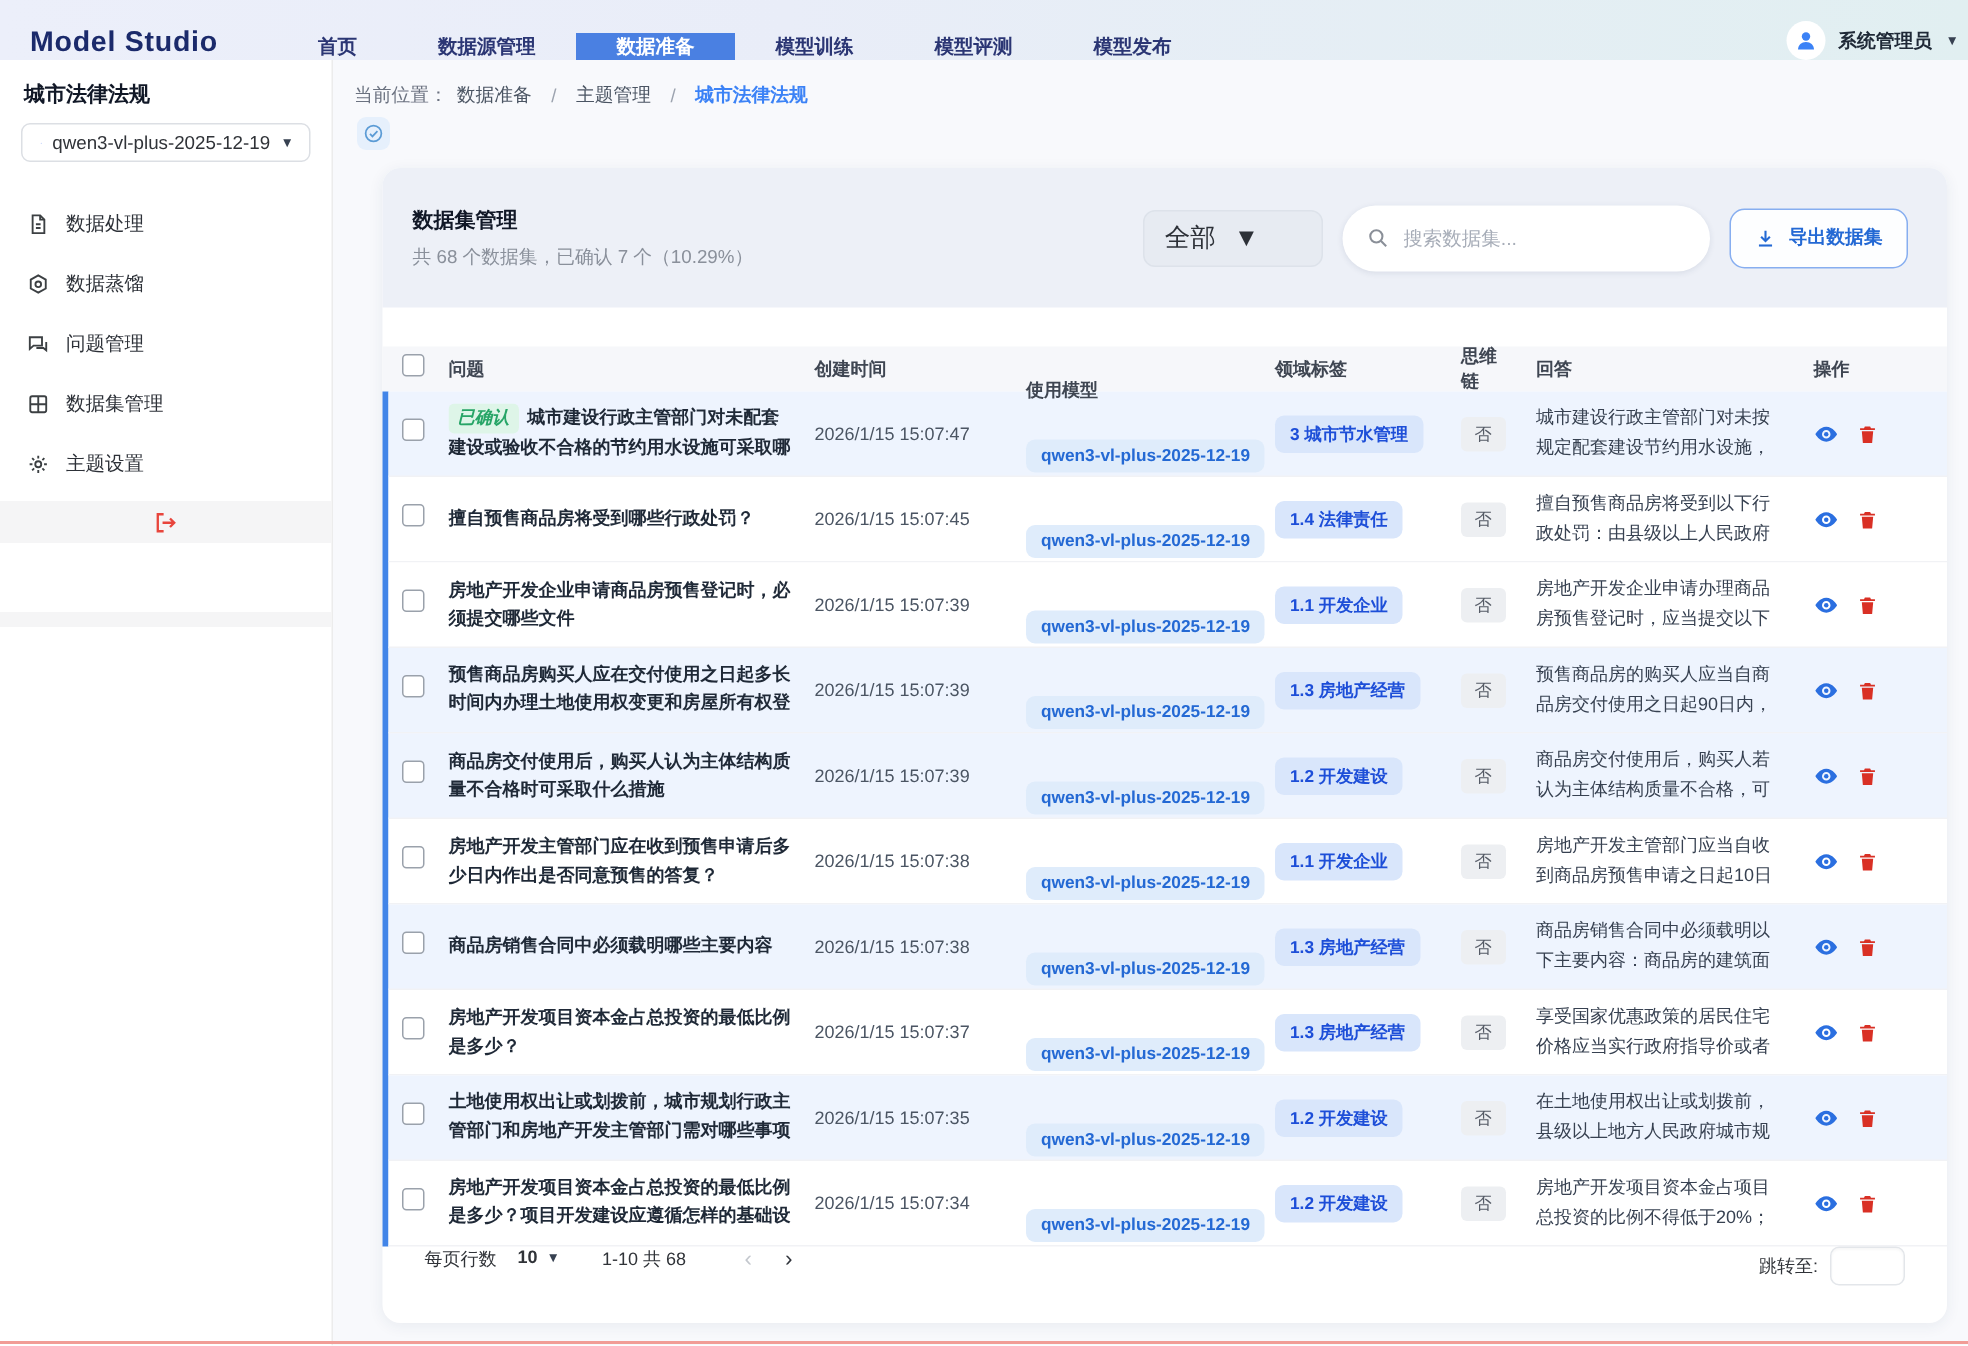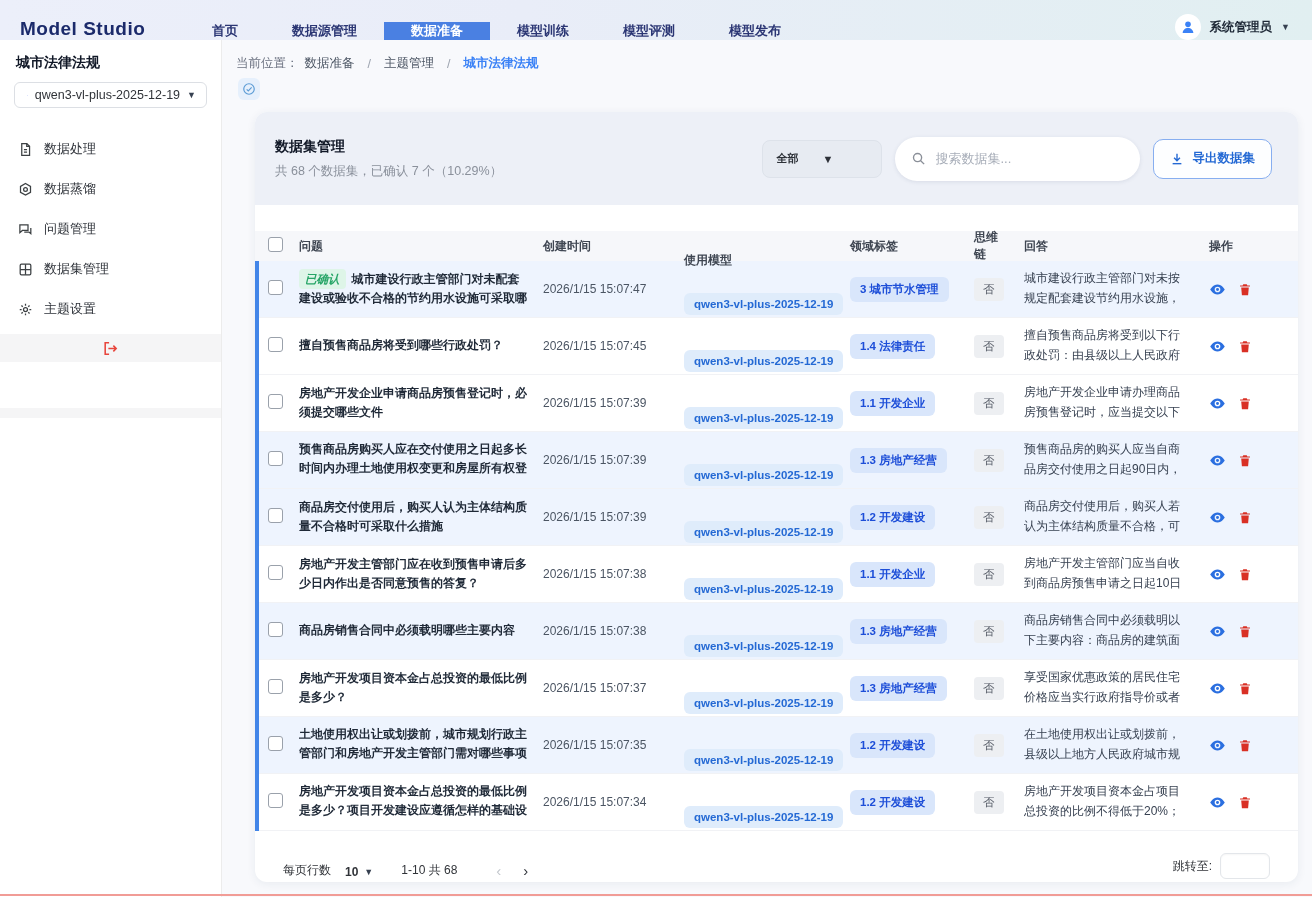--- a/index.html
+++ b/index.html
@@ -9,21 +9,21 @@
   
   .navbar { position:absolute; left:0; top:0; width:1312px; height:40px;
     background:linear-gradient(90deg,#eceffa 0%,#e9edf8 40%,#e1eff1 100%);
     display:flex; align-items:flex-end; z-index:5; }
   .logo { font-size:19px; font-weight:bold; color:#1b2a6b; letter-spacing:.5px;
     display:flex; align-items:center; padding:0 20px; width:185px; }
   .nav-items { display:flex; align-items:stretch; }
   .nav-item { display:flex; align-items:center; padding:0 27px; font-size:13px; font-weight:bold;
     color:#2b3674; cursor:pointer; }
   .nav-item.active { background:#4a80e2; color:#fff; }
-  .nav-user { margin-left:auto; display:flex; align-items:center; gap:9px; padding-right:22px; }
+  .nav-user { margin-left:auto; display:flex; align-items:center; gap:9px; padding-right:6px; }
   .avatar { width:26px; height:26px; border-radius:50%; background:#fff; display:flex; align-items:center; justify-content:center; }
   .nav-user-name { font-size:12.5px; font-weight:bold; color:#1f2937; }
   .caret { font-size:9px; color:#374151; }
 
   
   .sidebar { position:absolute; left:0; top:40px; width:222px; bottom:0; background:#fff;
     border-right:1px solid #ececec; }
   .sb-title { font-size:14px; font-weight:bold; color:#111827; padding:14px 16px 10px; }
   .sb-select { margin:0 14px; height:26px; border:1px solid #dcdfe4; border-radius:6px;
     display:flex; align-items:center; gap:7px; padding:0 10px 0 12px; cursor:pointer; background:#fff; }
@@ -50,21 +50,21 @@
   .card { position:absolute; left:33px; top:72px; width:1043px; height:770px; background:#fff;
     border-radius:12px; box-shadow:0 2px 10px rgba(30,50,90,.07); }
   .card-head { height:93px; background:#edf0f7; border-radius:12px 12px 0 0;
     display:flex; align-items:center; padding:0 26px 0 20px; }
   .ch-titles { flex:1; }
   .ch-title { font-size:14px; font-weight:bold; color:#111827; margin-bottom:7px; }
   .ch-sub { font-size:12.5px; color:#8a909b; }
   .ch-controls { display:flex; align-items:center; gap:13px; }
   .filter-select { width:120px; height:38px; background:#e7ebf2; border:1px solid #dde2ea; border-radius:8px;
     display:flex; align-items:center; padding:0 12px 0 14px; cursor:pointer; }
-  .filter-select span { flex:1; font-size:11px; color:#2d3138;font-weight:bold; }
+  .filter-select span { flex:1; font-size:17px; color:#2d3138; }
   .searchbox { width:245px; height:44px; background:#fff; border-radius:22px;
     box-shadow:0 1px 4px rgba(30,50,90,.10); display:flex; align-items:center; padding:0 14px 0 16px; gap:10px; }
   .searchbox input { border:none; outline:none; flex:1; font-size:13px; color:#a16207; background:transparent; font-family:inherit; }
   .searchbox input::placeholder { color:#a7adb8; }
   .export-btn { height:40px; padding:0 16px; background:#fdfeff; border:1px solid #87aef0; border-radius:10px;
     display:flex; align-items:center; gap:9px; cursor:pointer; }
   .export-btn span { font-size:12.5px; font-weight:bold; color:#2469d4; }
 
   
   .table { margin-top:26px; }
@@ -91,21 +91,21 @@
   .time { font-size:12px; color:#4b5563; }
   .pill { display:inline-block; font-size:11.5px; border-radius:6px; padding:5px 10px; white-space:nowrap; }
   .pill.model { background:#dfecfb; color:#2469d4; font-weight:bold; }
   .pill.tag { background:#d9e6fb; color:#1d4ed8; font-weight:bold; }
   .pill.cot { background:#edeff2; color:#555b66; padding:4px 9px; border-radius:4px; }
   .ans { font-size:12px; color:#374151; line-height:1.65; max-height:40px; overflow:hidden; }
   .act-icons { display:flex; align-items:center; gap:12px; }
   .icon-btn { cursor:pointer; display:inline-flex; }
 
   
-  .pager { height:48px; display:flex; align-items:flex-end; padding:0 28px; font-size:12px; color:#303338; }
+  .pager { height:48px; display:flex; align-items:flex-start; padding:0 28px; font-size:12px; color:#303338; }
   .pg-label { margin-right:14px; }
   .pg-size { display:flex; align-items:center; gap:6px; cursor:pointer; margin-right:28px; font-weight:bold; }
   .pg-range { margin-right:28px; }
   .pg-arrow { font-size:15px; padding:0 11px; cursor:pointer; color:#30343b; }
   .pg-arrow.disabled { color:#c3c7cd; cursor:default; }
   .pg-right { margin-left:auto; display:flex; align-items:center; gap:8px; }
   .pg-jump-input { width:50px; height:26px; border:1px solid #e3e6ea; border-radius:6px; outline:none;
     box-shadow:inset 0 1px 2px rgba(0,0,0,.04); font-family:inherit; padding:0 6px; font-size:12px; }
 
   .bottom-line { position:absolute; left:0; bottom:1px; width:1312px; height:2px; background:#f19c96; }

